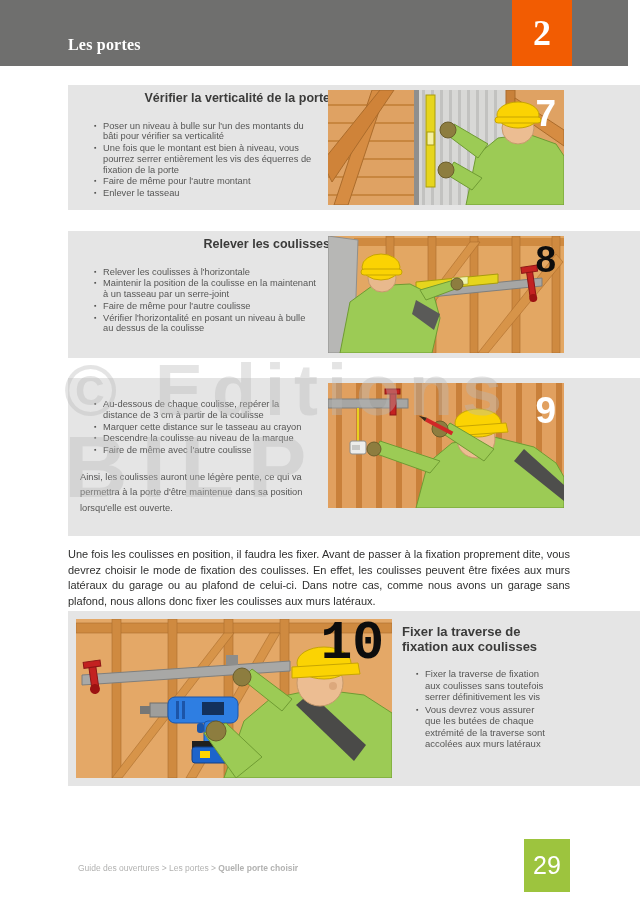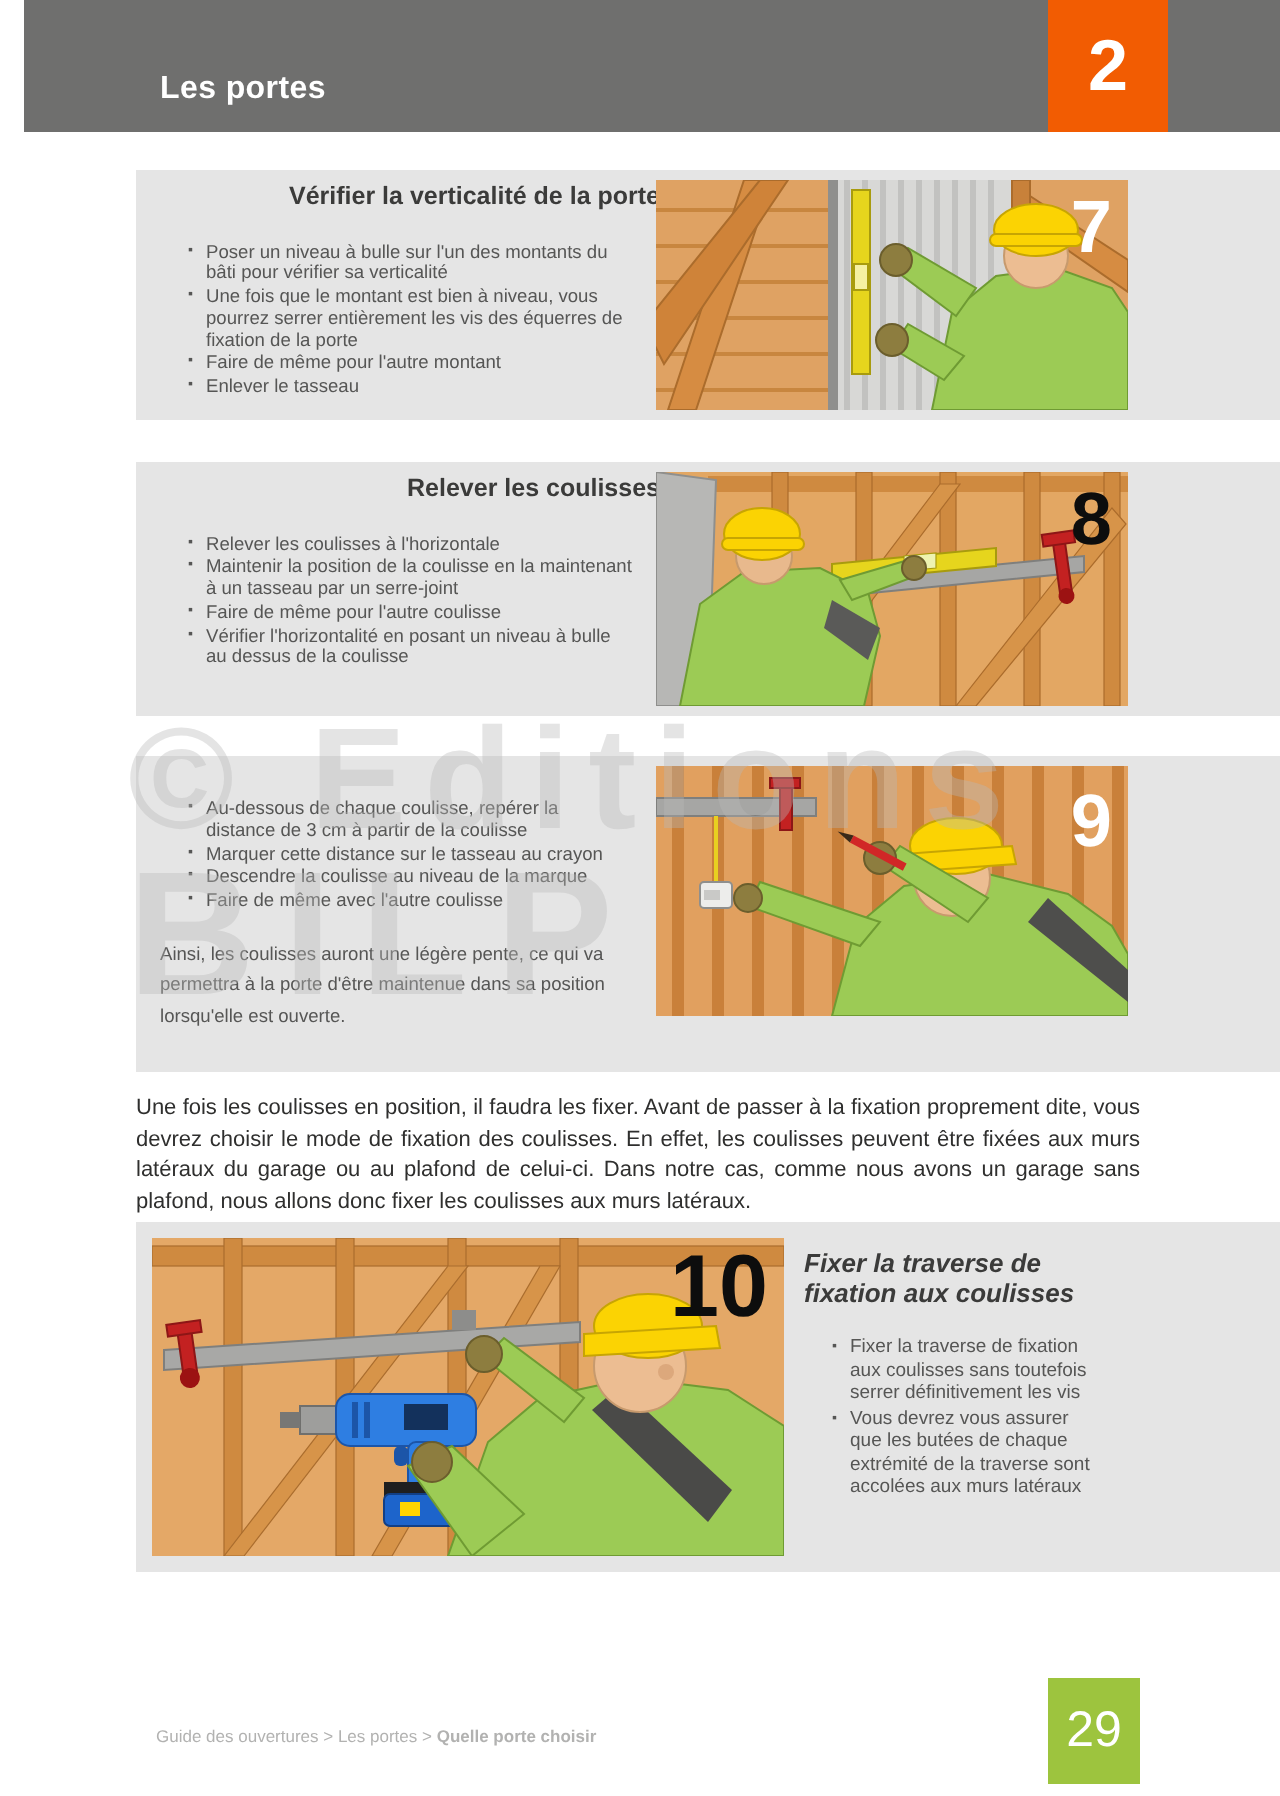--- a/index.html
+++ b/index.html
@@ -3,21 +3,21 @@
 <meta charset="utf-8">
 <style>
   html,body{margin:0;padding:0;background:#ffffff;}
   .page{
     position:relative;width:640px;height:898px;margin:0 auto;overflow:hidden;
     background:#ffffff;
     font-family:"Liberation Sans","DejaVu Sans",sans-serif;
     -webkit-font-smoothing:antialiased;
   }
   
-  .topbar{position:absolute;left:12px;top:0;width:628px;height:66px;background:#6f6f6e;}
+  .topbar{position:absolute;left:0;top:0;width:628px;height:66px;background:#6f6f6e;font-family:Liberation Serif, serif;}
   .topbar .section-title{
     position:absolute;left:68px;top:36px;margin:0;
     font-size:16px;font-weight:bold;color:#ffffff;letter-spacing:.2px;
   }
   .chapter-badge{
     position:absolute;left:512px;top:0;width:60px;height:66px;background:#f25c02;
     display:flex;align-items:center;justify-content:center;
     color:#ffffff;font-size:36px;font-weight:bold;
   }
   
@@ -37,30 +37,30 @@
   .step li{position:relative;padding-left:9px;margin:0 0 1px 0;}
   .step li::before{content:"▪";position:absolute;left:0;top:0;font-size:7px;color:#565655;}
   .note{margin:8px 0 0 0;font-size:9.3px;line-height:15.5px;color:#565655;}
 
   .figure{position:absolute;overflow:hidden;background:#d8cbb6;}
   #step7 .figure,#step8 .figure{left:260px;top:5px;width:236px;height:117px;}
   #step7 .figure{height:115px;}
   #step9 .figure{left:260px;top:5px;width:236px;height:125px;}
   #step10 .figure{left:8px;top:8px;width:316px;height:159px;}
   #step10 .text{left:334px;top:14px;width:158px;}
-  #step10 .text h2{text-align:left;font-size:13px;line-height:14.5px;margin-bottom:11px;font-style:italic;}
+  #step10 .text h2{text-align:left;font-size:13px;line-height:14.5px;margin-bottom:11px;}
   #step10 ul{font-size:9.5px;line-height:11.5px;}
 
   .figure svg{display:block;width:100%;height:100%;}
   .step-num{
     position:absolute;top:4px;right:8px;
     font-size:37px;line-height:40px;font-weight:bold;
   }
   #step9 .step-num{top:8px;}
-  #step10 .step-num{font-size:44px;line-height:46px;top:2px;}
+  #step10 .step-num{font-size:53px;line-height:46px;top:2px;font-family:Liberation Mono, monospace;}
   .step-num.white{color:#ffffff;}
   .step-num.black{color:#0d0d0d;}
 
   
   .intro{
     position:absolute;left:68px;top:547px;width:502px;margin:0;
     font-size:11px;line-height:15.6px;text-align:justify;color:#2f2f2e;
   }
   
   .watermark{position:absolute;left:64px;top:352px;z-index:6;pointer-events:none;

